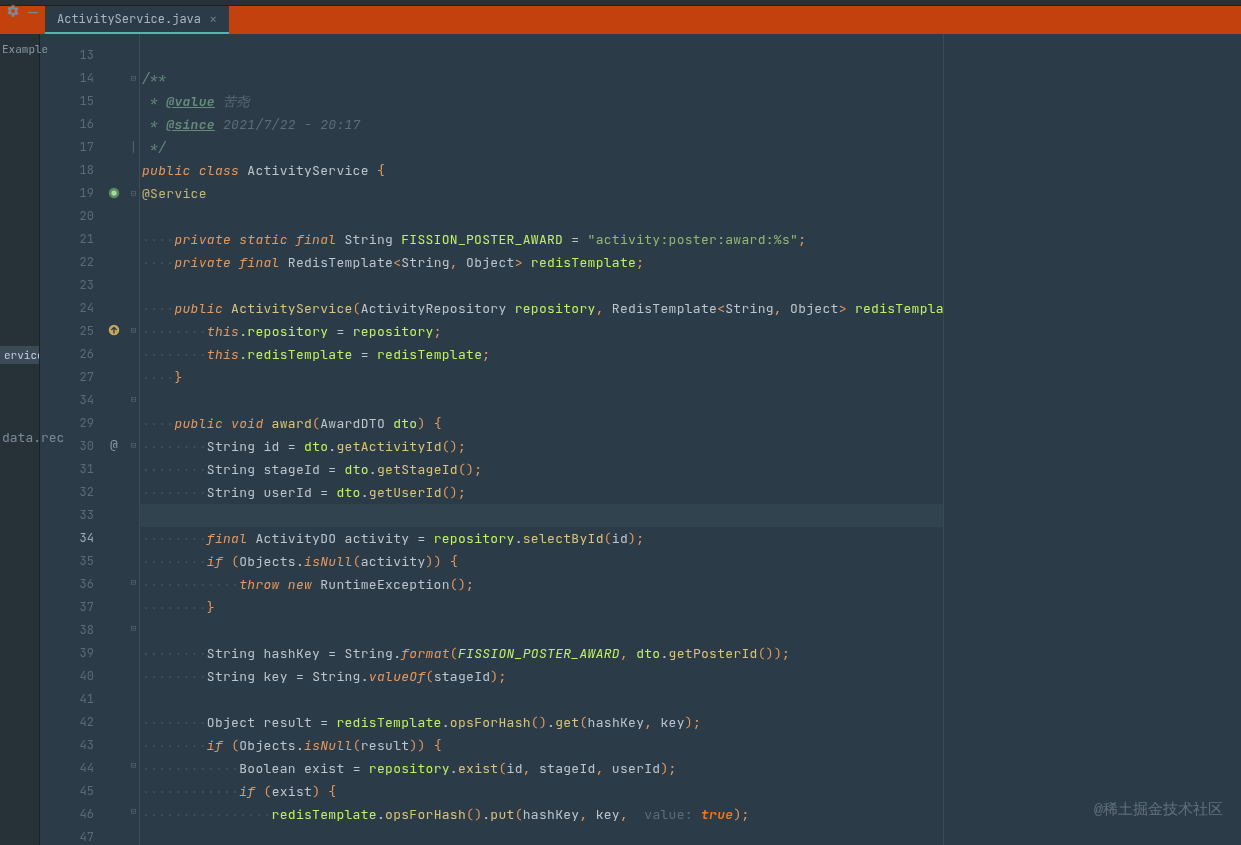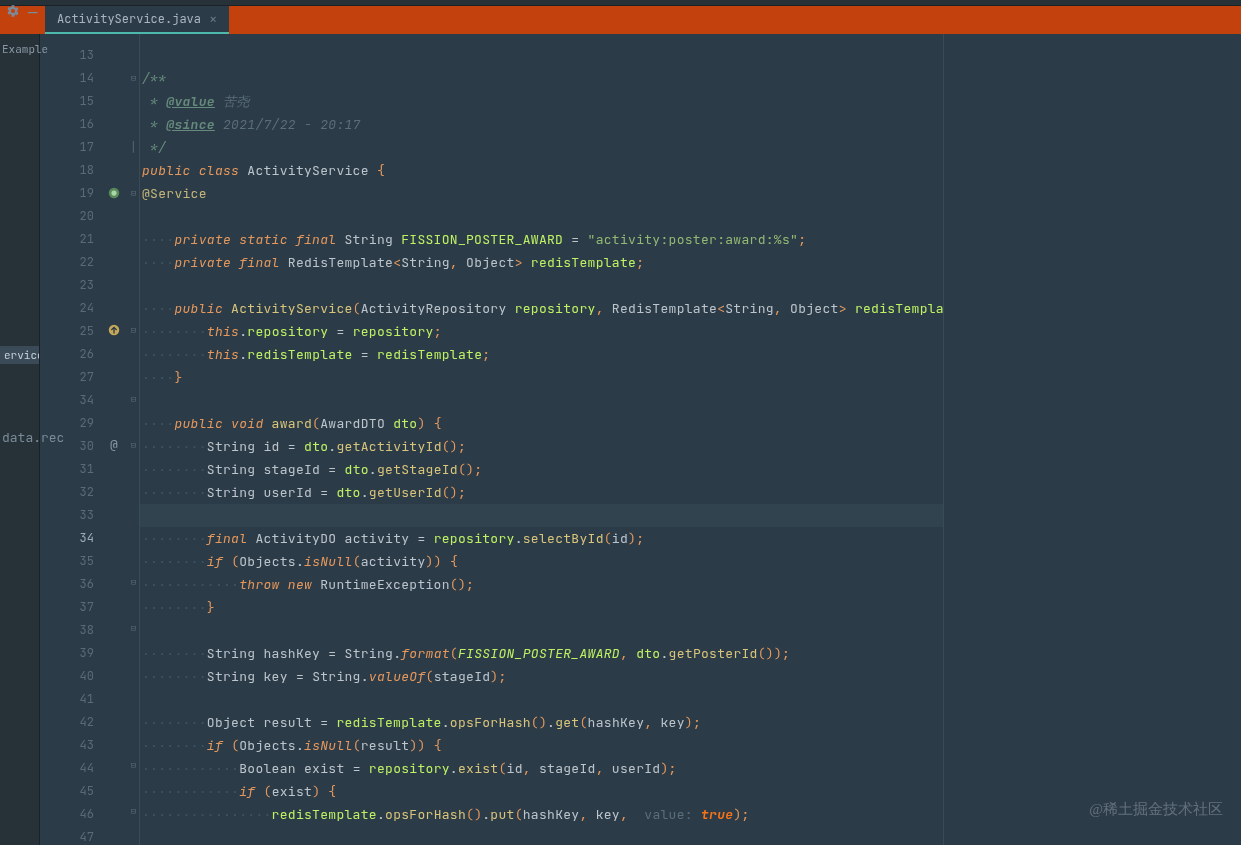--- a/index.html
+++ b/index.html
@@ -198,21 +198,21 @@
       width: 298px;
       background: #2b3b47;
       border-left: 1px solid #3a4a57;
     }
     .watermark {
       position: absolute;
       right: 18px;
       bottom: 26px;
       color: rgba(200,210,220,0.35);
       font-size: 15px;
-      font-family: Liberation Serif, serif;
+      font-family: Liberation Mono, monospace;
       pointer-events: none;
     }
   </style>
 </head>
 <body>
 
 <div class="top-bar"></div>
 
 <div class="left-icons">
   <span>

